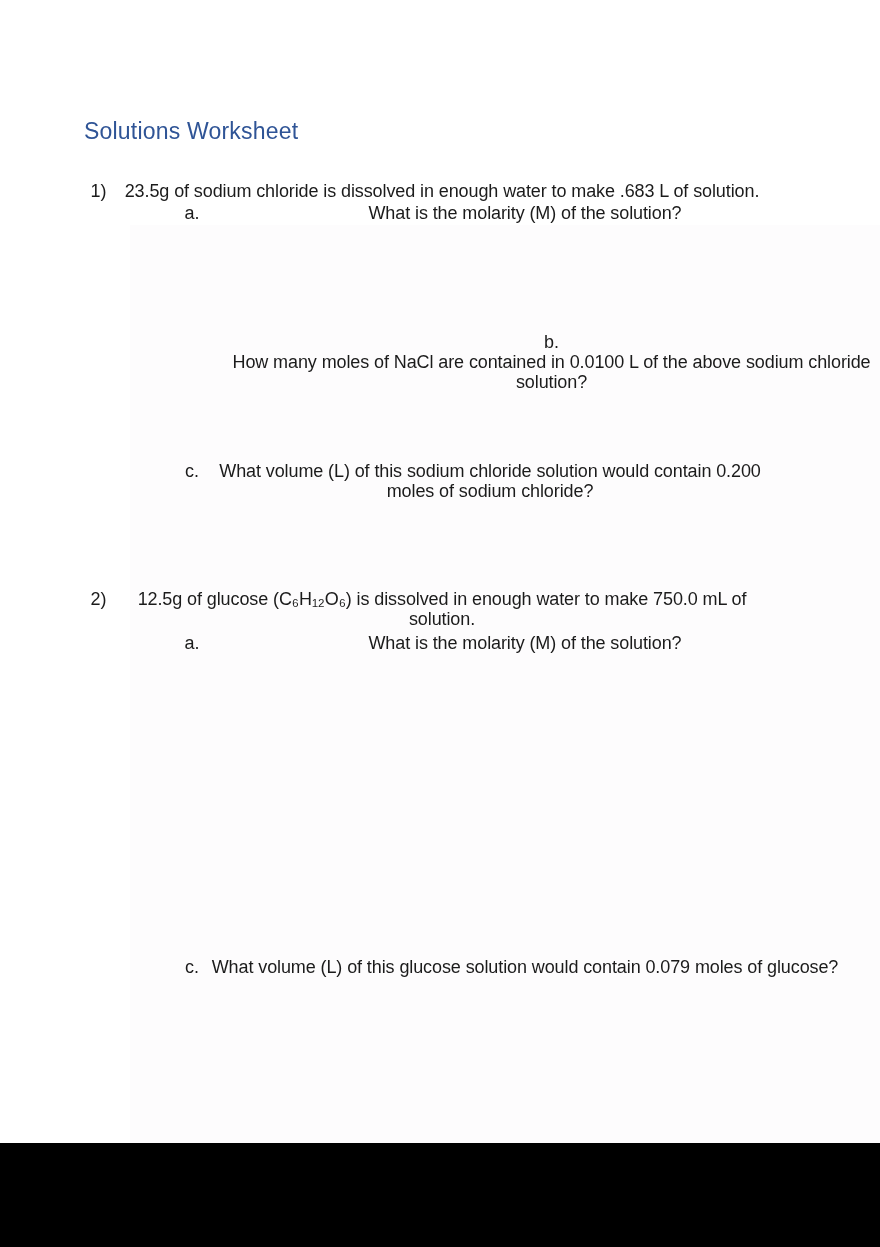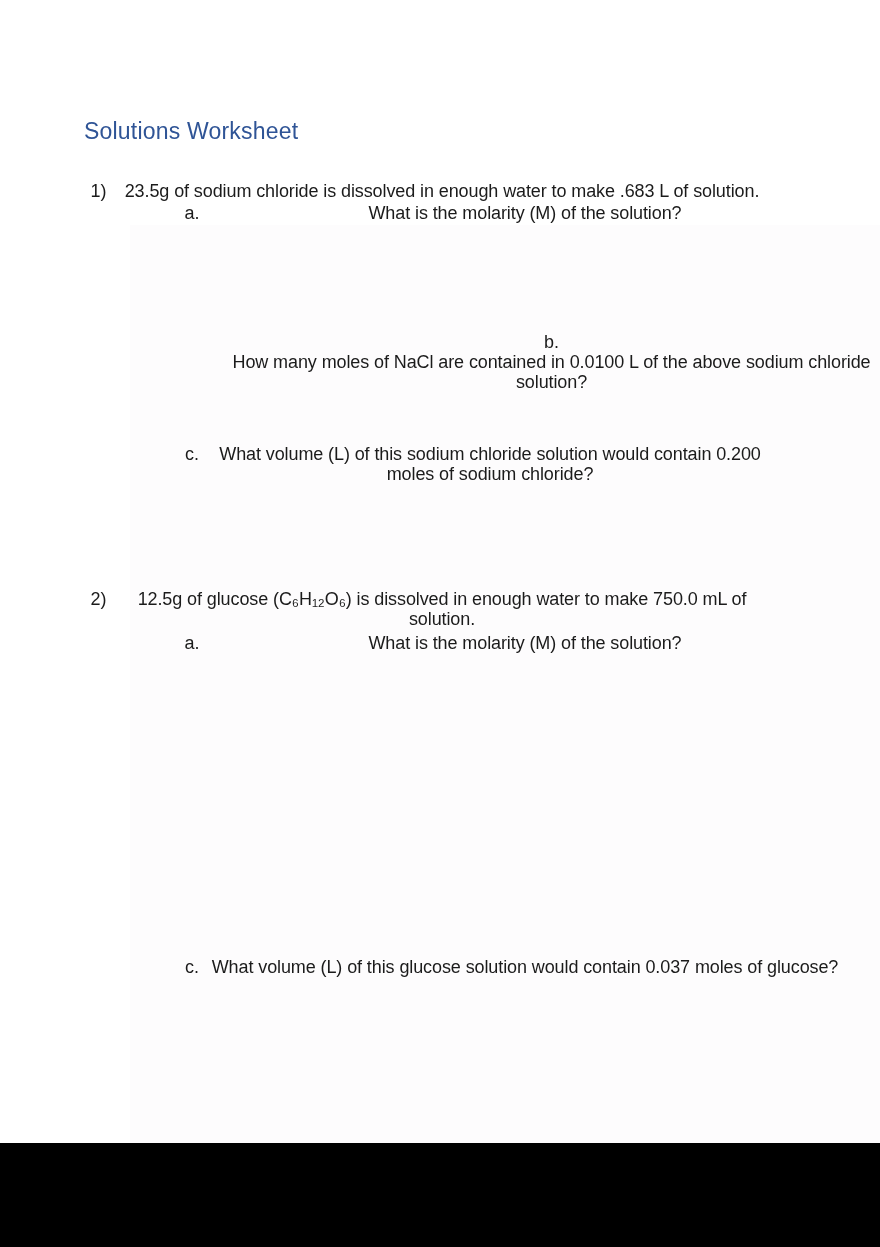--- a/index.html
+++ b/index.html
@@ -53,21 +53,21 @@
   .q .num { width: 27px; }
   .sub .num { width: 26px; }
   .q   { left: 85px; }
   .sub { left: 137px; margin-left: 42px; }
   .q .txt   { width: 660px; }
   .sub .txt { width: 640px; }
 
   #q1  { top: 181px; }
   #q1a { top: 203px; }
   #q1b { top: 332px; padding-left: 44px; }
-  #q1c { top: 444px; }
+  #q1c { top: 461px; }
   #q1c .txt { width: 570px; }
   #q2  { top: 589px; }
   #q2a { top: 633px; }
   #q2b { top: 794px; }
   #q2c { top: 957px; }
 
   .footer-bar {
     position: absolute;
     left: 0;
     top: 1143px;
@@ -104,18 +104,18 @@
   <div class="line q" id="q2">
     <span class="num">2)</span><span class="txt">12.5g of glucose (C₆H₁₂O₆) is dissolved in enough water to make 750.0 mL of solution.</span>
   </div>
 
   <div class="line sub" id="q2a">
     <span class="num">a.</span><span class="txt">What is the molarity (M) of the solution?</span>
   </div>
 
 
   <div class="line sub" id="q2c">
-    <span class="num">c.</span><span class="txt">What volume (L) of this glucose solution would contain 0.037 moles of glucose?</span>
+    <span class="num">c.</span><span class="txt">What volume (L) of this glucose solution would contain 0.079 moles of glucose?</span>
   </div>
 
   <div class="footer-bar"></div>
 
 </div>
 
 </body></html>

